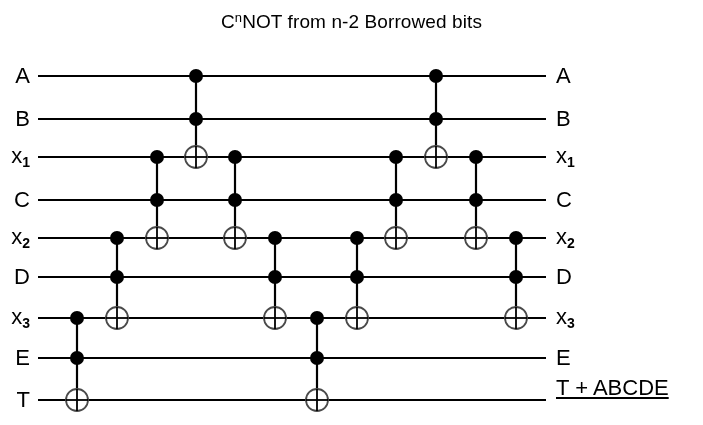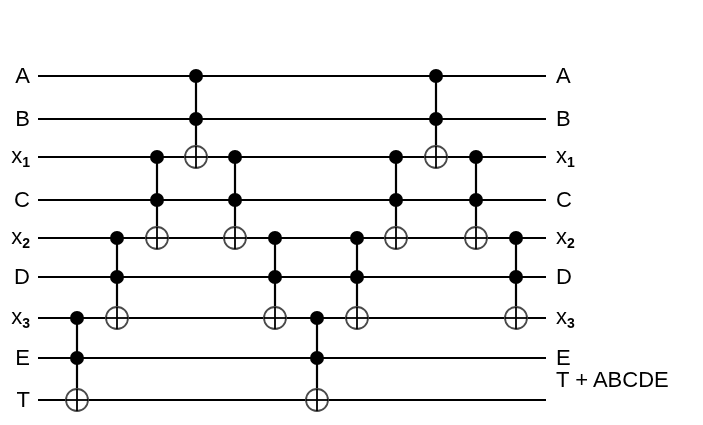--- a/index.html
+++ b/index.html
@@ -80,20 +80,21 @@
   .target-cross {
     stroke: #000000;
     stroke-width: 1.8;
   }
 </style>
 </head>
 <body>
 
 <div id="circuit-root">
 
+  <div id="diagram-title"><span>C</span><span class="sup">n</span><span>NOT from n-2 Borrowed bits</span></div>
 
   <svg id="circuit-svg" width="703" height="425" viewBox="0 0 703 425" xmlns="http://www.w3.org/2000/svg">
     <g id="wires-layer">
         <line x1="38" y1="76" x2="546" y2="76" class="wire-line"></line>
         <line x1="38" y1="119" x2="546" y2="119" class="wire-line"></line>
         <line x1="38" y1="157" x2="546" y2="157" class="wire-line"></line>
         <line x1="38" y1="200" x2="546" y2="200" class="wire-line"></line>
         <line x1="38" y1="238" x2="546" y2="238" class="wire-line"></line>
         <line x1="38" y1="277" x2="546" y2="277" class="wire-line"></line>
         <line x1="38" y1="318" x2="546" y2="318" class="wire-line"></line>
@@ -211,16 +212,16 @@
       <div class="wire-label label-right" style="left: 556px; top: 200px;"><span>C</span></div>
       <div class="wire-label label-left" style="left: 30px; top: 238px;"><span>x</span><span class="sub">2</span></div>
       <div class="wire-label label-right" style="left: 556px; top: 238px;"><span>x</span><span class="sub">2</span></div>
       <div class="wire-label label-left" style="left: 30px; top: 277px;"><span>D</span></div>
       <div class="wire-label label-right" style="left: 556px; top: 277px;"><span>D</span></div>
       <div class="wire-label label-left" style="left: 30px; top: 318px;"><span>x</span><span class="sub">3</span></div>
       <div class="wire-label label-right" style="left: 556px; top: 318px;"><span>x</span><span class="sub">3</span></div>
       <div class="wire-label label-left" style="left: 30px; top: 358px;"><span>E</span></div>
       <div class="wire-label label-right" style="left: 556px; top: 358px;"><span>E</span></div>
       <div class="wire-label label-left" style="left: 30px; top: 400px;"><span>T</span></div>
-      <div class="wire-label label-right" style="left: 556px; top: 380px;"><span>T + ABCDE</span></div>
+      <div class="wire-label label-right" style="left: 556px; top: 388px; text-decoration: underline;"><span>T + ABCDE</span></div>
     </div>
 
 </div>
 
 </body></html>

